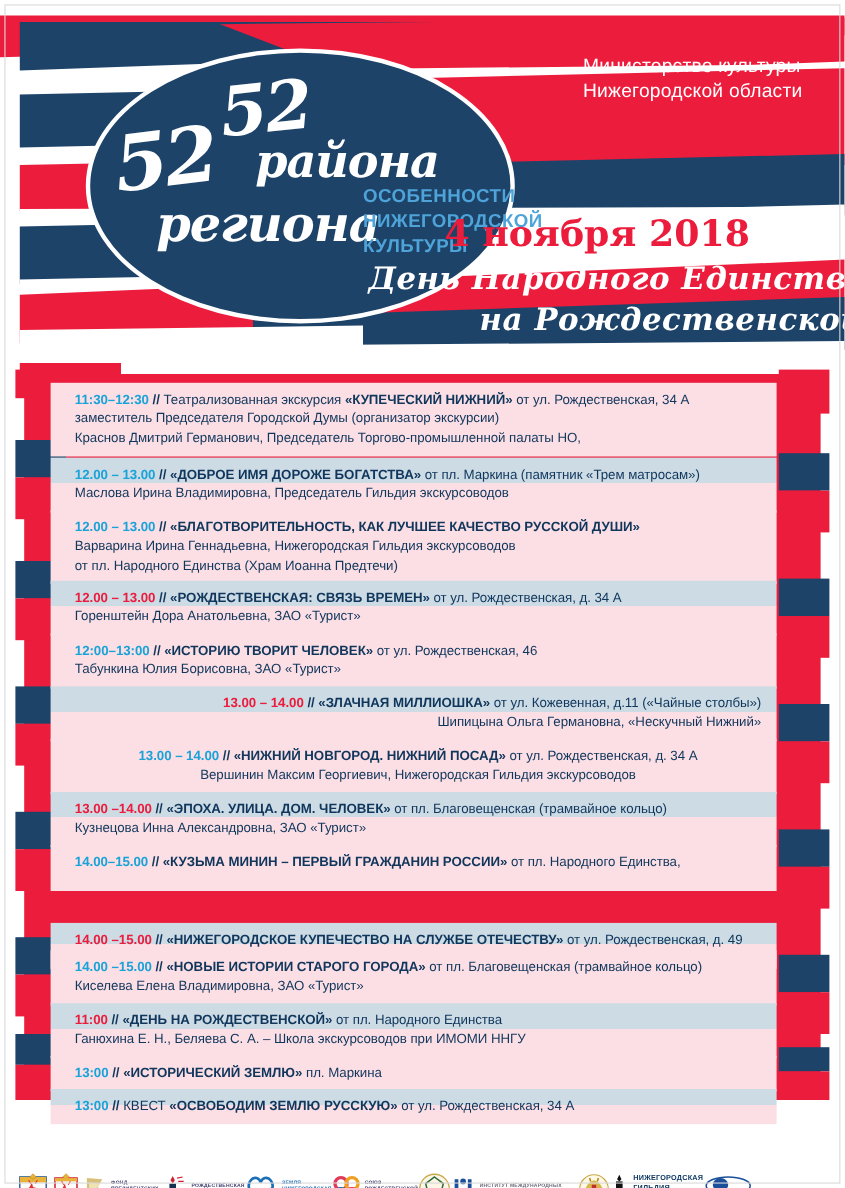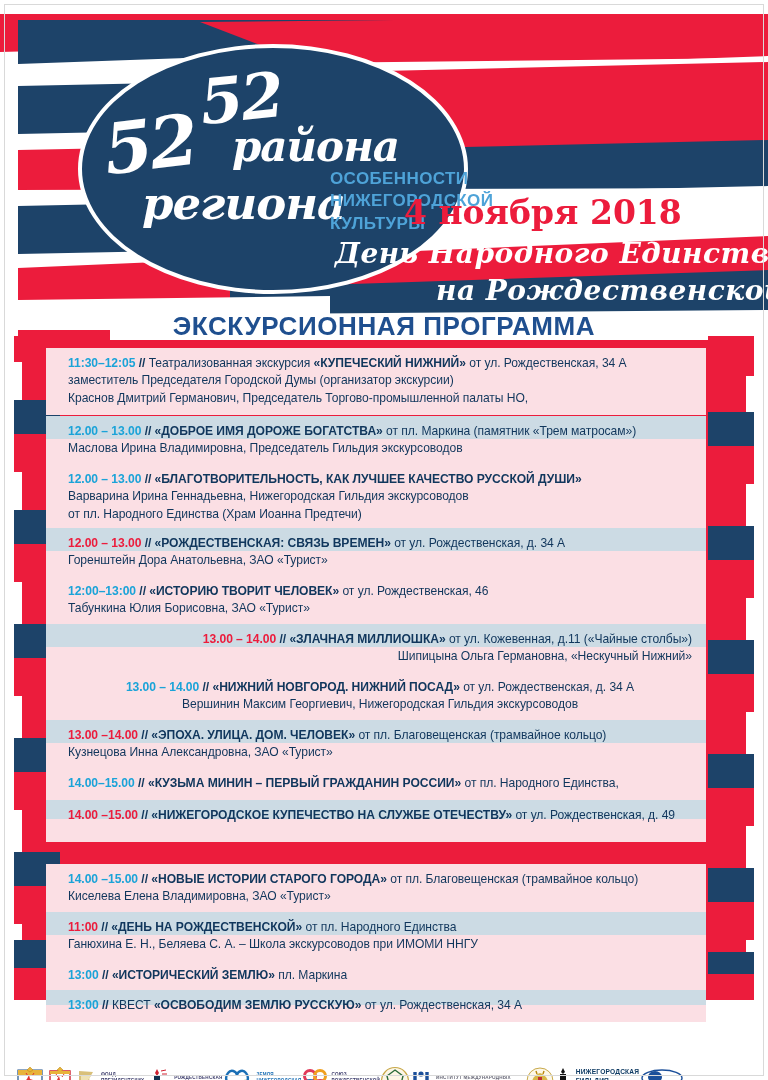--- a/index.html
+++ b/index.html
@@ -258,31 +258,31 @@
     <div class="logo-ellipse">
       <div class="logo-inner">
         <div class="lg-52a">52</div>
         <div class="lg-52b">52</div>
         <div class="lg-rayona">района</div>
         <div class="lg-regiona">региона</div>
         <div class="lg-sub">ОСОБЕННОСТИ НИЖЕГОРОДСКОЙ КУЛЬТУРЫ</div>
       </div>
     </div>
 
+    <div class="ministry">Министерство культуры Нижегородской области</div>
     <div class="date-line">4 ноября 2018</div>
     <div class="title-1">День Народного Единства</div>
     <div class="title-2">на Рождественской</div>
-    <div class="program-head">ЭКСКУРСИОННАЯ ПРОГРАММА</div>
   </div>
 
   <div class="program">
     <div class="redband"></div>
     <div id="rows">
         <div class="row plain" style="top: 8px; min-height: 58px;">
-          <div class="line"><span class="tm cy">11:30–12:05</span> <span class="sep">//</span> <span class="rest">Театрализованная экскурсия</span> <span class="tt">«КУПЕЧЕСКИЙ НИЖНИЙ»</span> <span class="rest">от ул. Рождественская, 34 А</span></div>
+          <div class="line"><span class="tm cy">11:30–12:30</span> <span class="sep">//</span> <span class="rest">Театрализованная экскурсия</span> <span class="tt">«КУПЕЧЕСКИЙ НИЖНИЙ»</span> <span class="rest">от ул. Рождественская, 34 А</span></div>
           <div class="line person">заместитель Председателя Городской Думы (организатор экскурсии)</div>
           <div class="line person">Краснов Дмитрий Германович, Председатель Торгово-промышленной палаты НО,</div>
         </div>
         <div class="row gray" style="top: 76px; min-height: 42px;">
           <div class="line"><span class="tm cy">12.00 – 13.00</span> <span class="sep">//</span> <span class="tt">«ДОБРОЕ ИМЯ ДОРОЖЕ БОГАТСТВА»</span> <span class="rest">от пл. Маркина (памятник «Трем матросам»)</span></div>
           <div class="line person">Маслова Ирина Владимировна, Председатель Гильдия  экскурсоводов</div>
         </div>
         <div class="row plain" style="top: 124px; min-height: 58px;">
           <div class="line"><span class="tm cy">12.00 – 13.00</span> <span class="sep">//</span> <span class="tt">«БЛАГОТВОРИТЕЛЬНОСТЬ, КАК ЛУЧШЕЕ КАЧЕСТВО РУССКОЙ ДУШИ»</span></div>
           <div class="line person">Варварина Ирина Геннадьевна, Нижегородская Гильдия  экскурсоводов</div>
@@ -304,21 +304,21 @@
           <div class="line"><span class="tm cy">13.00  – 14.00</span> <span class="sep">//</span> <span class="tt">«НИЖНИЙ НОВГОРОД. НИЖНИЙ ПОСАД»</span> <span class="rest">от ул. Рождественская, д. 34 А</span></div>
           <div class="line person">Вершинин Максим Георгиевич, Нижегородская Гильдия  экскурсоводов</div>
         </div>
         <div class="row gray" style="top: 380px; min-height: 42px;">
           <div class="line"><span class="tm red">13.00 –14.00</span> <span class="sep">//</span> <span class="tt">«ЭПОХА. УЛИЦА. ДОМ. ЧЕЛОВЕК»</span> <span class="rest">от пл. Благовещенская (трамвайное кольцо)</span></div>
           <div class="line person">Кузнецова Инна Александровна, ЗАО «Турист»</div>
         </div>
         <div class="row plain" style="top: 428px; min-height: 42px;">
           <div class="line"><span class="tm cy">14.00–15.00</span> <span class="sep">//</span> <span class="tt">«КУЗЬМА МИНИН – ПЕРВЫЙ ГРАЖДАНИН РОССИИ»</span> <span class="rest">от пл. Народного Единства,</span></div>
         </div>
-        <div class="row gray" style="top: 460px; min-height: 42px;">
+        <div class="row gray" style="top: 499px; min-height: 42px;">
           <div class="line"><span class="tm red">14.00 –15.00</span> <span class="sep">//</span> <span class="tt">«НИЖЕГОРОДСКОЕ КУПЕЧЕСТВО НА СЛУЖБЕ ОТЕЧЕСТВУ»</span> <span class="rest">от ул. Рождественская, д. 49</span></div>
         </div>
         <div class="row plain" style="top: 524px; min-height: 42px;">
           <div class="line"><span class="tm cy">14.00 –15.00</span> <span class="sep">//</span> <span class="tt">«НОВЫЕ ИСТОРИИ СТАРОГО ГОРОДА»</span> <span class="rest">от пл. Благовещенская (трамвайное кольцо)</span></div>
           <div class="line person">Киселева  Елена  Владимировна, ЗАО «Турист»</div>
         </div>
         <div class="row gray" style="top: 572px; min-height: 42px;">
           <div class="line"><span class="tm red">11:00</span> <span class="sep">//</span> <span class="tt">«ДЕНЬ НА РОЖДЕСТВЕНСКОЙ»</span> <span class="rest">от пл. Народного Единства</span></div>
           <div class="line person">Ганюхина Е.  Н., Беляева С. А. – Школа экскурсоводов  при ИМОМИ ННГУ</div>
         </div>

